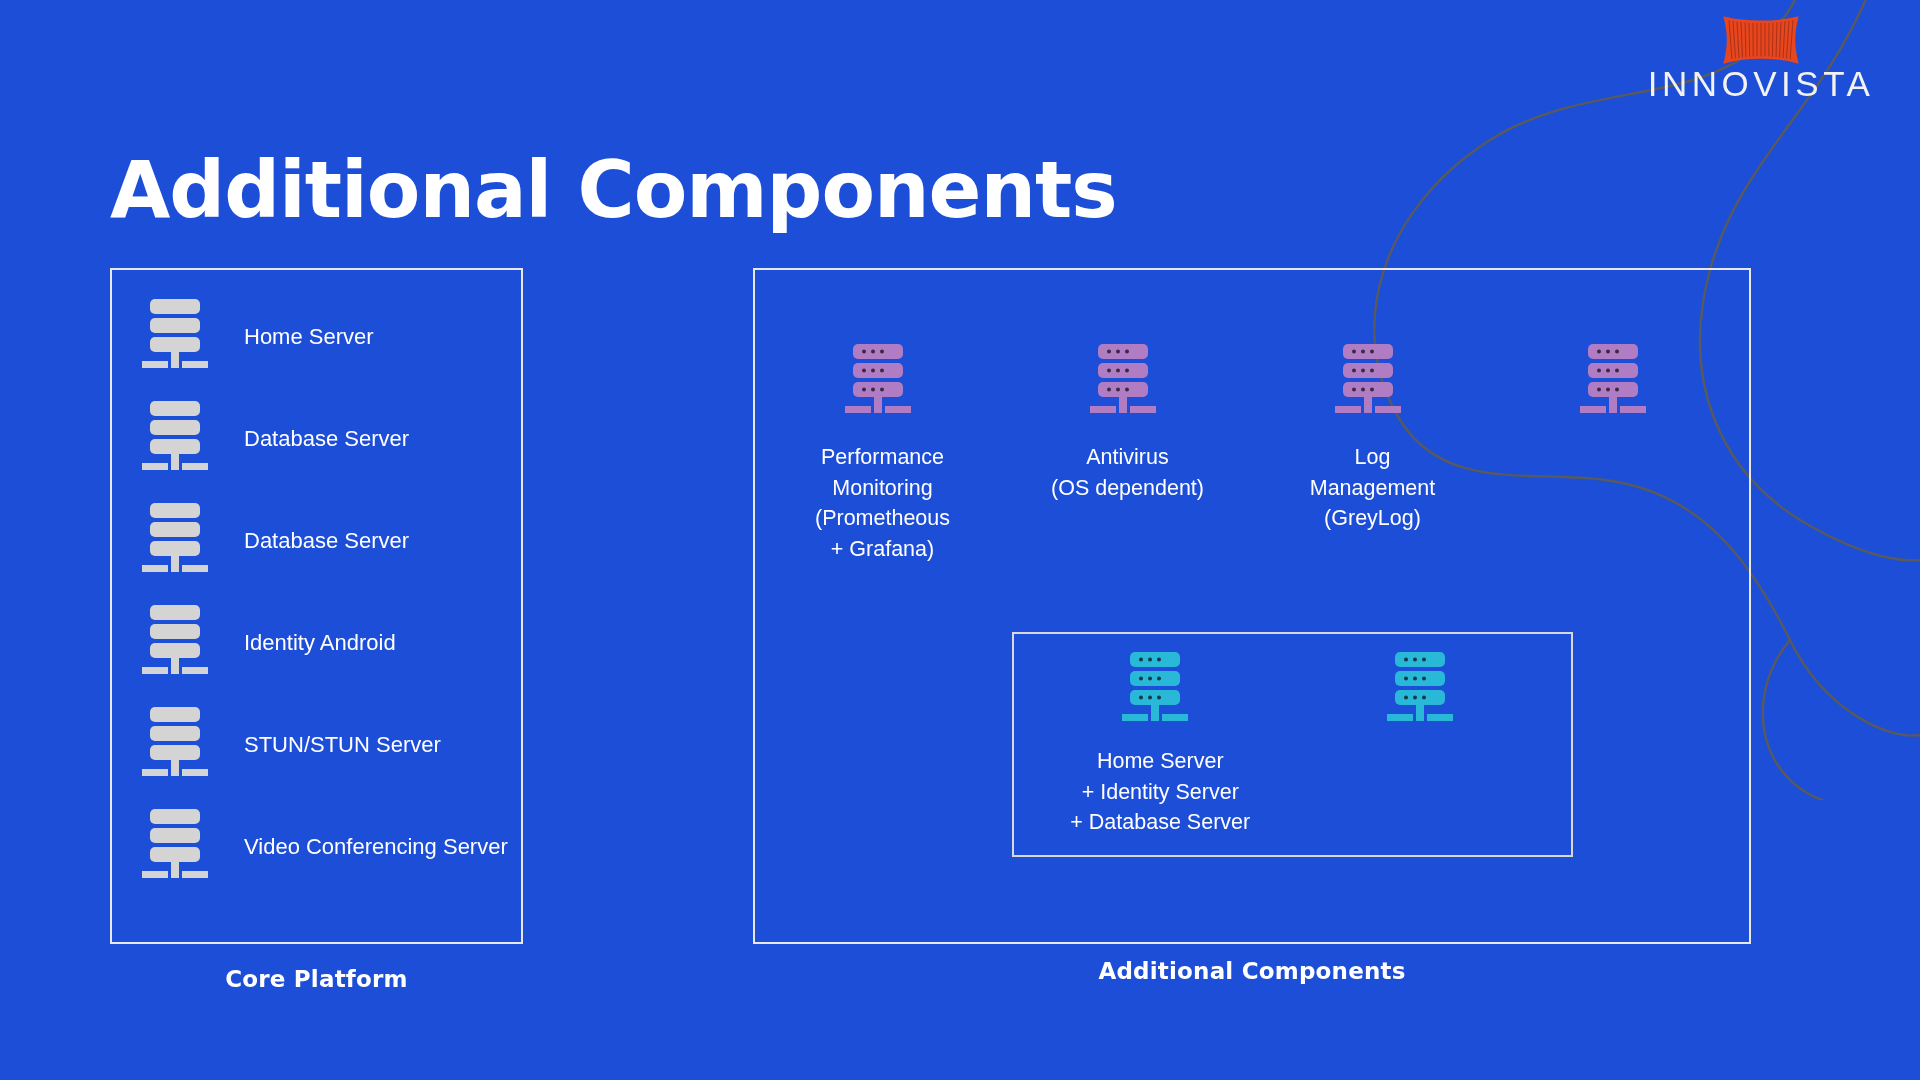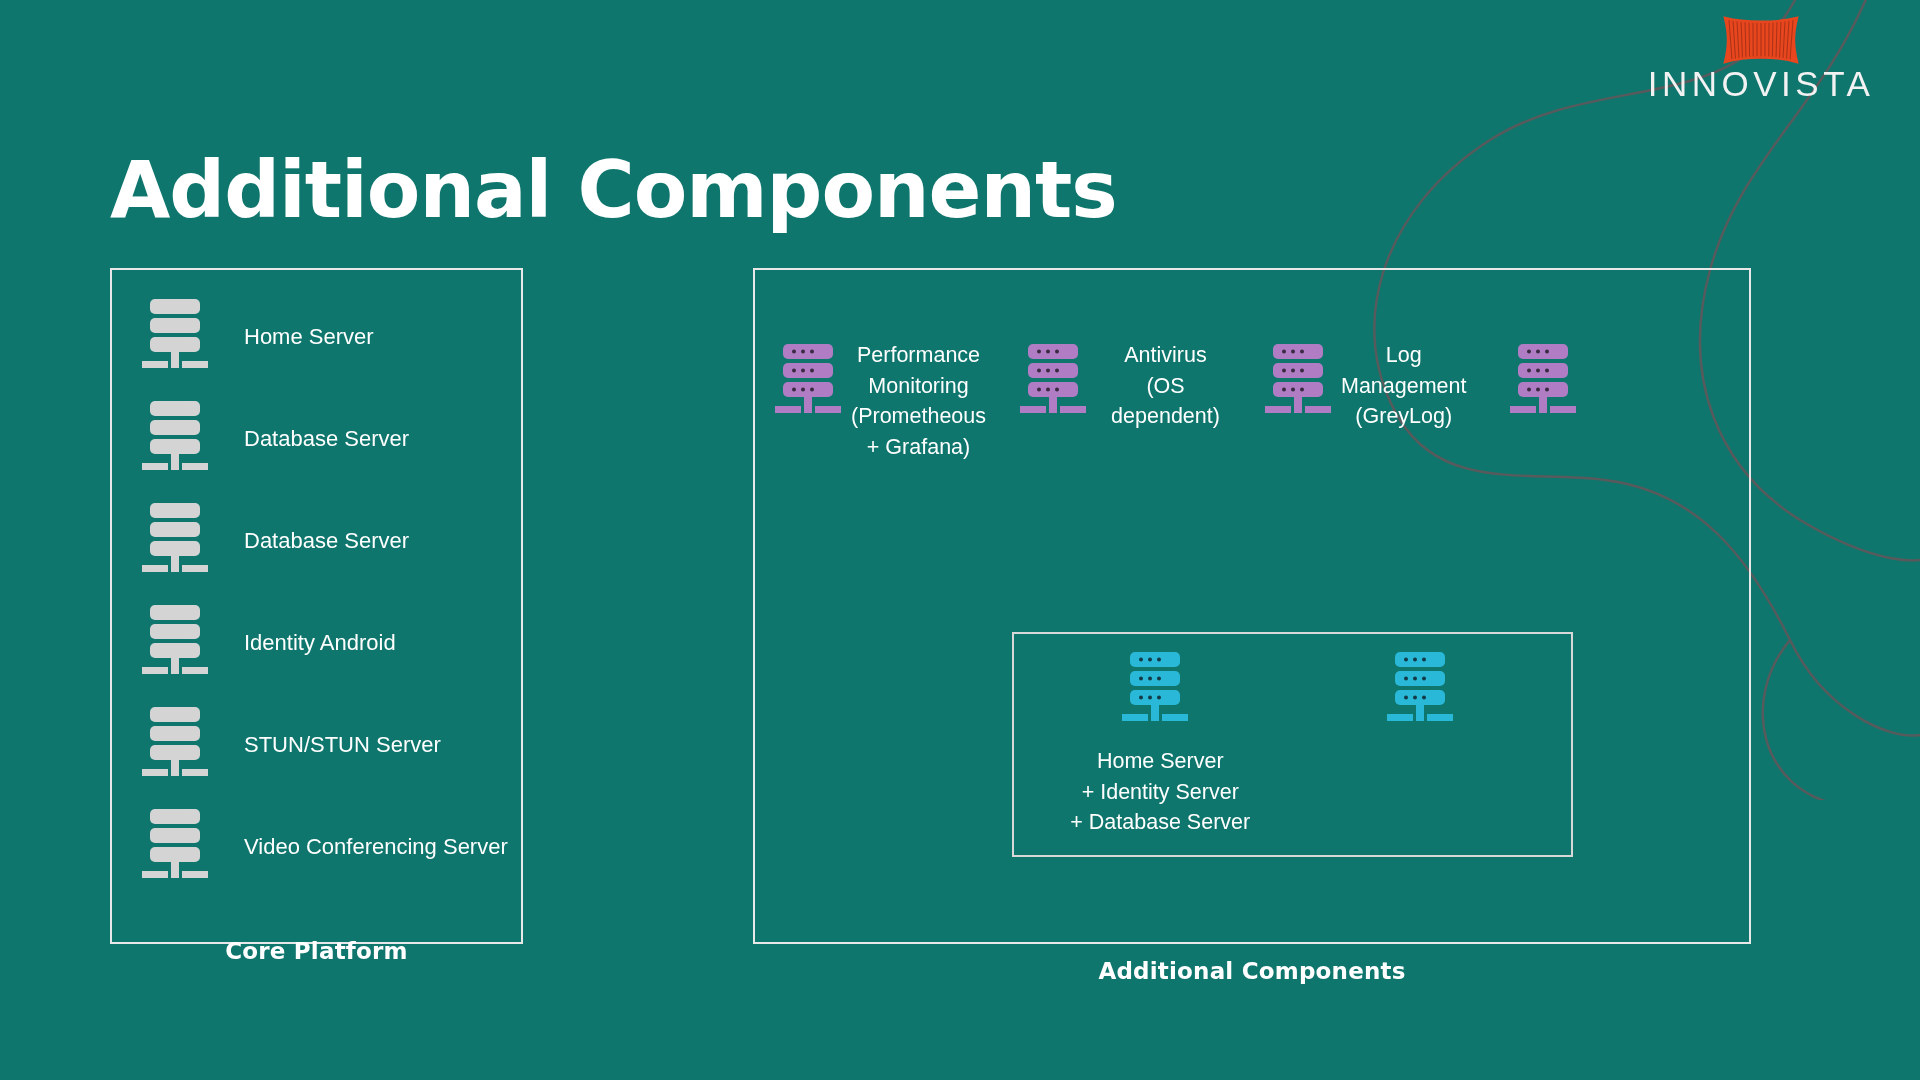--- a/index.html
+++ b/index.html
@@ -2,21 +2,21 @@
 <html><head>
 <meta charset="utf-8">
 <style>
   html,body{margin:0;padding:0;background:#2f3032;}
   body{
     width:1920px;height:1080px;overflow:hidden;position:relative;
     font-family:"Liberation Sans","DejaVu Sans",sans-serif;
     color:#ffffff;
     -webkit-font-smoothing:antialiased;
   }
-  .slide{position:absolute;inset:0;background:#0f766e;}
+  .slide{position:absolute;inset:0;background:#1d4ed8;}
 
   
   .bg-curves{position:absolute;top:0;right:0;width:820px;height:800px;pointer-events:none;}
 
   
   .logo{position:absolute;top:16px;right:44px;width:230px;text-align:center;}
   .logo-mark{display:block;margin:0 auto;}
   .logo-word{
     display:block;margin-top:2px;
     font-size:35px;font-weight:400;letter-spacing:4.5px;
@@ -37,39 +37,39 @@
   .panel-core{left:110px;top:268px;width:413px;height:676px;}
   .panel-addl{left:753px;top:268px;width:998px;height:676px;}
   .panel-staging{left:1012px;top:632px;width:561px;height:225px;border:2px solid #d8d8d8;}
 
   .caption{
     position:absolute;text-align:center;
     font-size:23px;font-weight:700;color:#ffffff;
     font-family:"DejaVu Sans","Liberation Sans",sans-serif;
     letter-spacing:0.2px;
   }
-  .caption-core{left:110px;top:938px;width:413px;}
+  .caption-core{left:110px;top:966px;width:413px;}
   .caption-addl{left:753px;top:958px;width:998px;}
   .caption-staging{left:1012px;top:874px;width:561px;font-size:21px;}
 
   
   .core-list{position:absolute;left:142px;top:286px;width:380px;}
   .core-row{display:flex;align-items:center;height:102px;}
   .core-row .server-icon{flex:0 0 auto;width:76px;}
   .core-label{
     margin-left:26px;font-size:22px;line-height:1.35;
     color:#ffffff;font-weight:400;
   }
 
   
   .addl-grid{
     position:absolute;left:775px;top:340px;width:950px;
     display:flex;justify-content:space-between;align-items:flex-start;
   }
-  .addl-cell{width:215px;display:flex;flex-direction:row;}
+  .addl-cell{width:215px;display:flex;flex-direction:column;align-items:center;}
   .addl-cell .server-icon{margin-bottom:18px;}
   .addl-text{font-size:21.5px;line-height:1.42;text-align:center;color:#ffffff;white-space:pre-line;}
 
   
   .staging-grid{
     position:absolute;left:1028px;top:648px;width:529px;
     display:flex;justify-content:space-around;align-items:flex-start;
   }
   .staging-cell{display:flex;flex-direction:column;align-items:center;width:250px;}
   .staging-cell .server-icon{margin-bottom:14px;}

